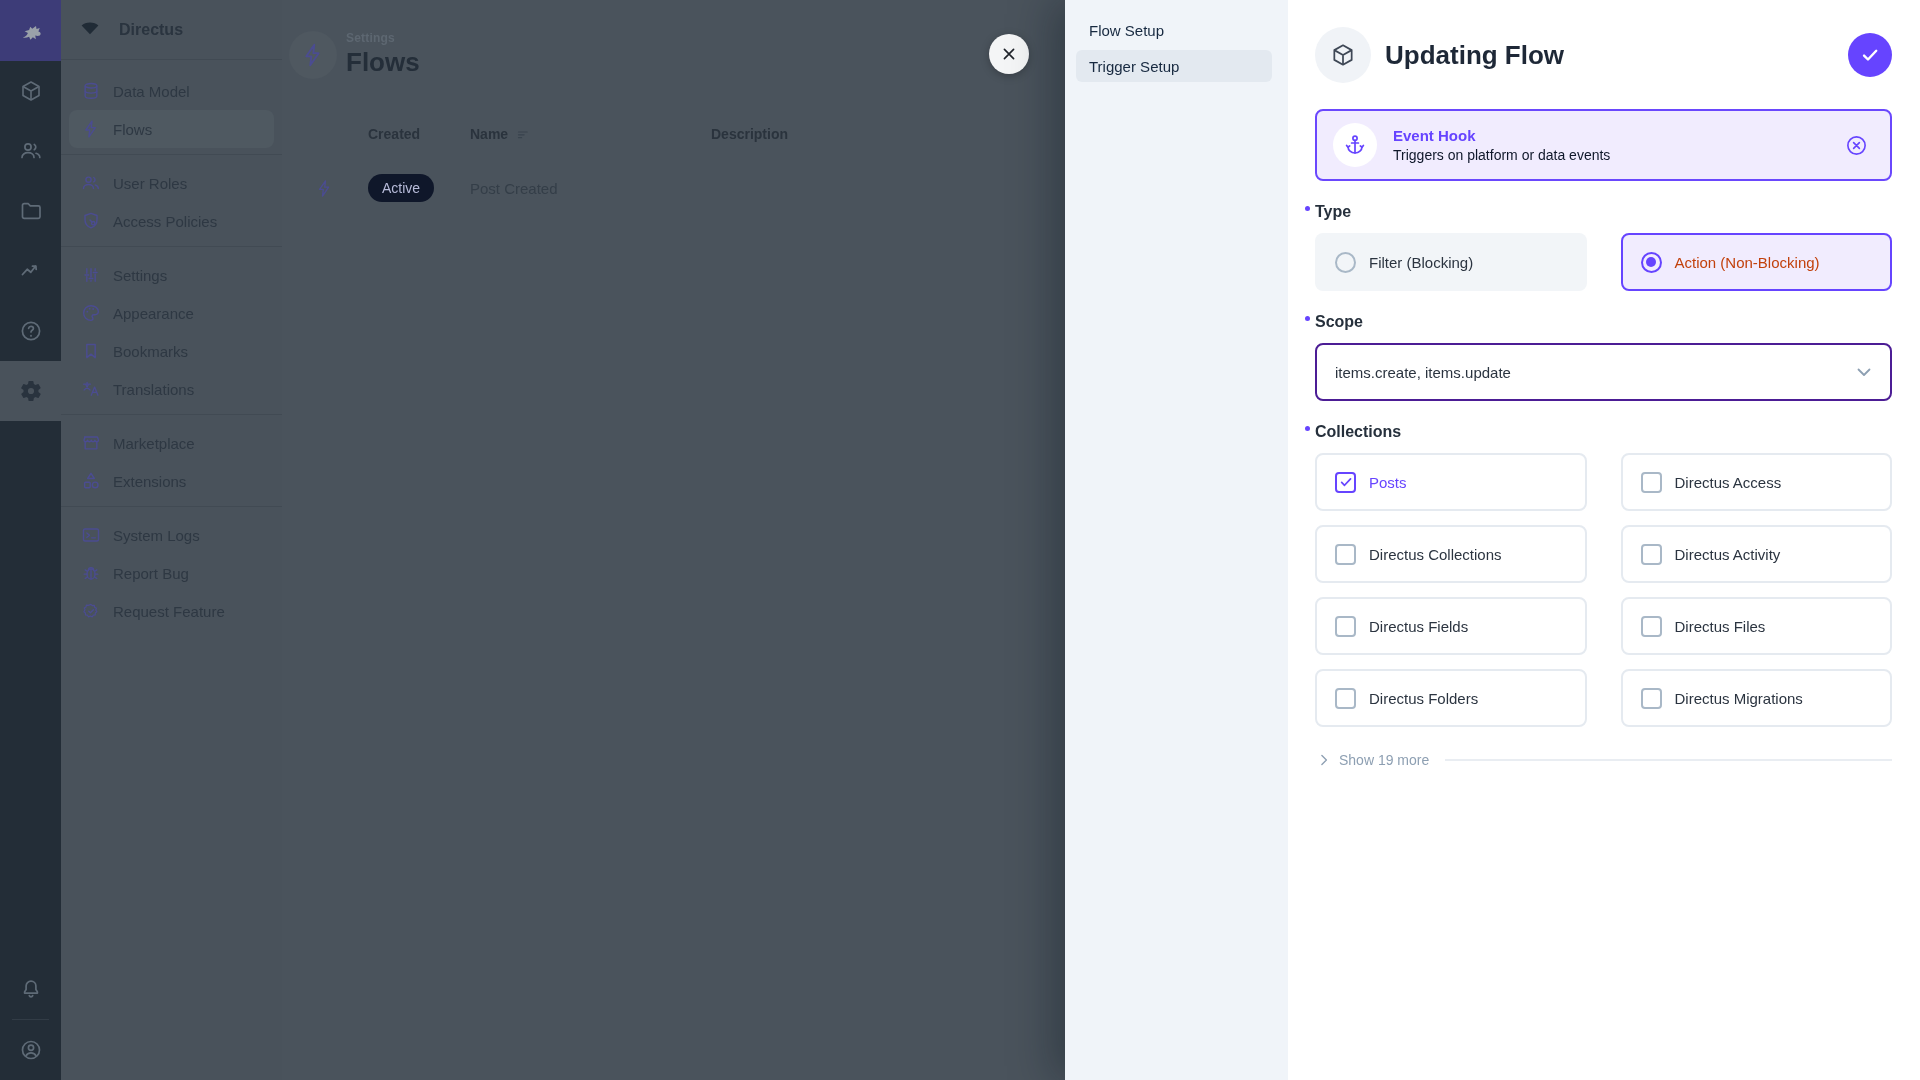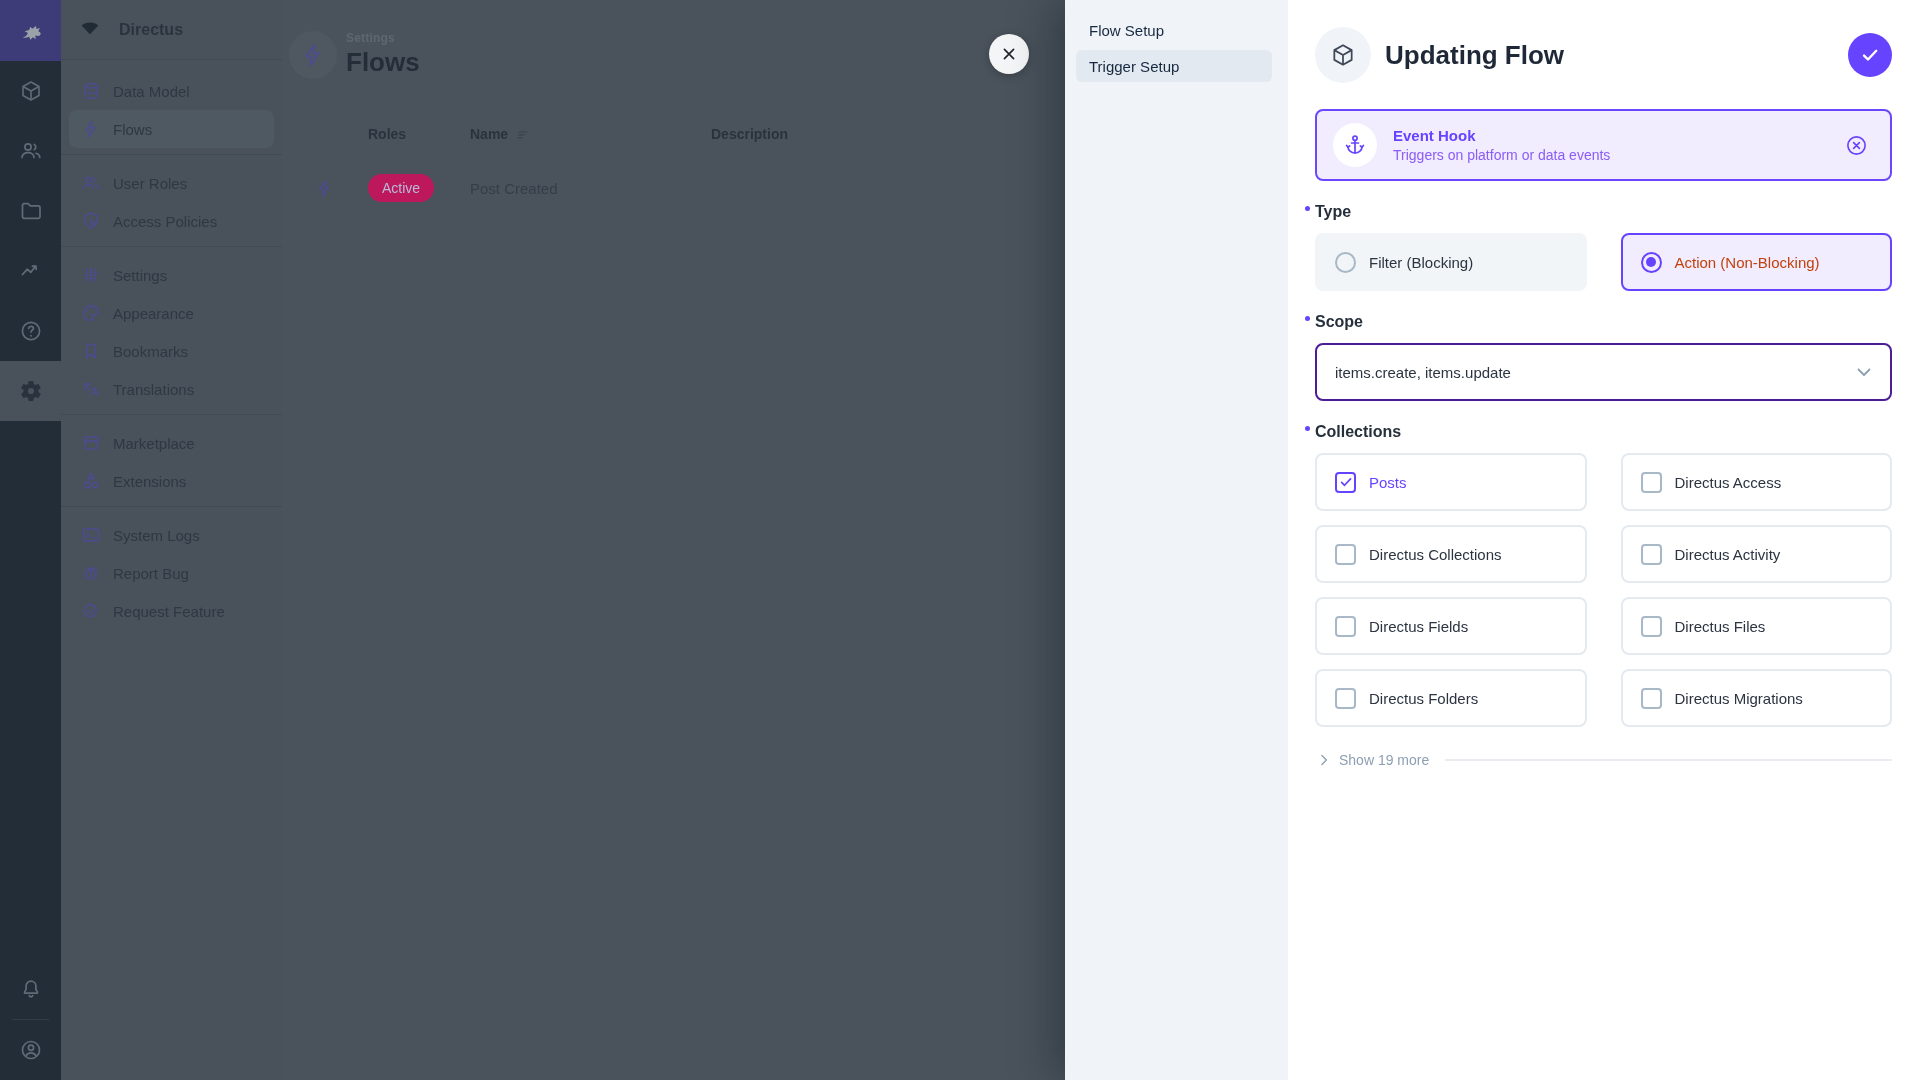--- a/index.html
+++ b/index.html
@@ -38,40 +38,40 @@
   .page-title { font-size:26px; font-weight:700; color:#242e39; margin-top:2px; }
   .close-btn { position:absolute; left:707px; top:34px; width:40px; height:40px; border-radius:50%; background:#f4f5f6; color:#20242b; display:flex; align-items:center; justify-content:center; box-shadow:0 2px 8px rgba(0,0,0,.25); cursor:pointer; }
 
   .flow-table { margin-top:47px; padding-left:33px; }
   .t-grid { display:grid; grid-template-columns:53px 102px 241px 1fr; align-items:center; }
   .t-head { font-size:14px; font-weight:600; color:#2a333d; }
   .t-head .with-sort { display:flex; align-items:center; gap:8px; }
   .t-head .sort-ic { color:#39434d; }
   .t-row { margin-top:24px; height:44px; }
   .row-bolt { color:#4b4c91; }
-  .status-pill { display:inline-flex; align-items:center; justify-content:center; height:28px; padding:0 14px; border-radius:14px; background:#be185d; color:#b7bbd9; font-size:14px; font-weight:500; width:fit-content; }
+  .status-pill { display:inline-flex; align-items:center; justify-content:center; height:28px; padding:0 14px; border-radius:14px; background:#0f172a; color:#b7bbd9; font-size:14px; font-weight:500; width:fit-content; }
   .row-name { font-size:15px; color:#343e48; }
 
   
   .drawer { position:absolute; right:0; top:0; bottom:0; width:855px; display:flex; box-shadow:-12px 0 40px rgba(10,20,30,.35); }
   .drawer-nav { width:223px; background:#f0f4f9; padding-top:14px; flex:0 0 auto; }
   .d-nav-item { height:32px; margin:0 16px 4px 11px; border-radius:6px; display:flex; align-items:center; padding:0 13px; font-size:15px; font-weight:500; color:#172940; cursor:pointer; }
   .d-nav-item.active { background:#e3e9f0; }
   .drawer-main { flex:1; background:#ffffff; padding:0 28px 0 27px; overflow:hidden; }
 
   .d-header { margin-top:27px; display:flex; align-items:center; }
   .d-icon-circle { width:56px; height:56px; border-radius:50%; background:#f0f3f7; color:#3f4856; display:flex; align-items:center; justify-content:center; }
   .d-title { margin-left:14px; font-size:26px; font-weight:700; color:#1e2837; flex:1; }
   .save-btn { width:44px; height:44px; border-radius:50%; background:#6644ff; color:#fff; display:flex; align-items:center; justify-content:center; cursor:pointer; }
 
   .event-card { margin-top:26px; height:72px; border:2px solid #6a47fd; border-radius:8px; background:#f1ecfe; display:flex; align-items:center; padding:0 22px 0 16px; }
   .anchor-circle { width:44px; height:44px; border-radius:50%; background:#fff; color:#6644ff; display:flex; align-items:center; justify-content:center; flex:0 0 auto; }
   .event-texts { margin-left:16px; flex:1; }
   .event-title { font-size:15px; font-weight:600; color:#6644ff; }
-  .event-sub { font-size:14px; color:#8b5cf6; margin-top:3px; }
+  .event-sub { font-size:14px; color:#0f172a; margin-top:3px; }
   .event-card .cancel-ic { color:#6644ff; cursor:pointer; }
 
   .section-label { margin-top:22px; position:relative; font-size:16px; font-weight:700; color:#26303c; width:fit-content; }
   .req-dot { position:absolute; left:-10px; top:3px; width:5px; height:5px; border-radius:50%; background:#6644ff; }
 
   .two-col { display:grid; grid-template-columns:1fr 1fr; column-gap:34px; row-gap:14px; margin-top:12px; }
   .choice-card { height:58px; border-radius:8px; display:flex; align-items:center; padding-left:18px; font-size:15px; cursor:pointer; }
   .radio-card { background:#f2f5f8; border:2px solid transparent; color:#2b3440; }
   .radio-card.selected { background:#f1ecfe; border-color:#6644ff; color:#c2410c; }
   .radio { width:21px; height:21px; border-radius:50%; border:2px solid #a9b8c7; flex:0 0 auto; position:relative; }
@@ -461,21 +461,21 @@
       </div>
       <div class="page-titles">
         <div class="breadcrumb">Settings</div>
         <div class="page-title">Flows</div>
       </div>
     </div>
 
     <div class="flow-table">
       <div class="t-grid t-head">
         <div></div>
-        <div>Roles</div>
+        <div>Created</div>
         <div class="with-sort">
           <span>Name</span>
           <span class="sort-ic">
               <svg class="ic" width="15" height="15">
                 <use href="#i-sort"></use>
               </svg>
             </span>
         </div>
         <div>Description</div>
       </div>

